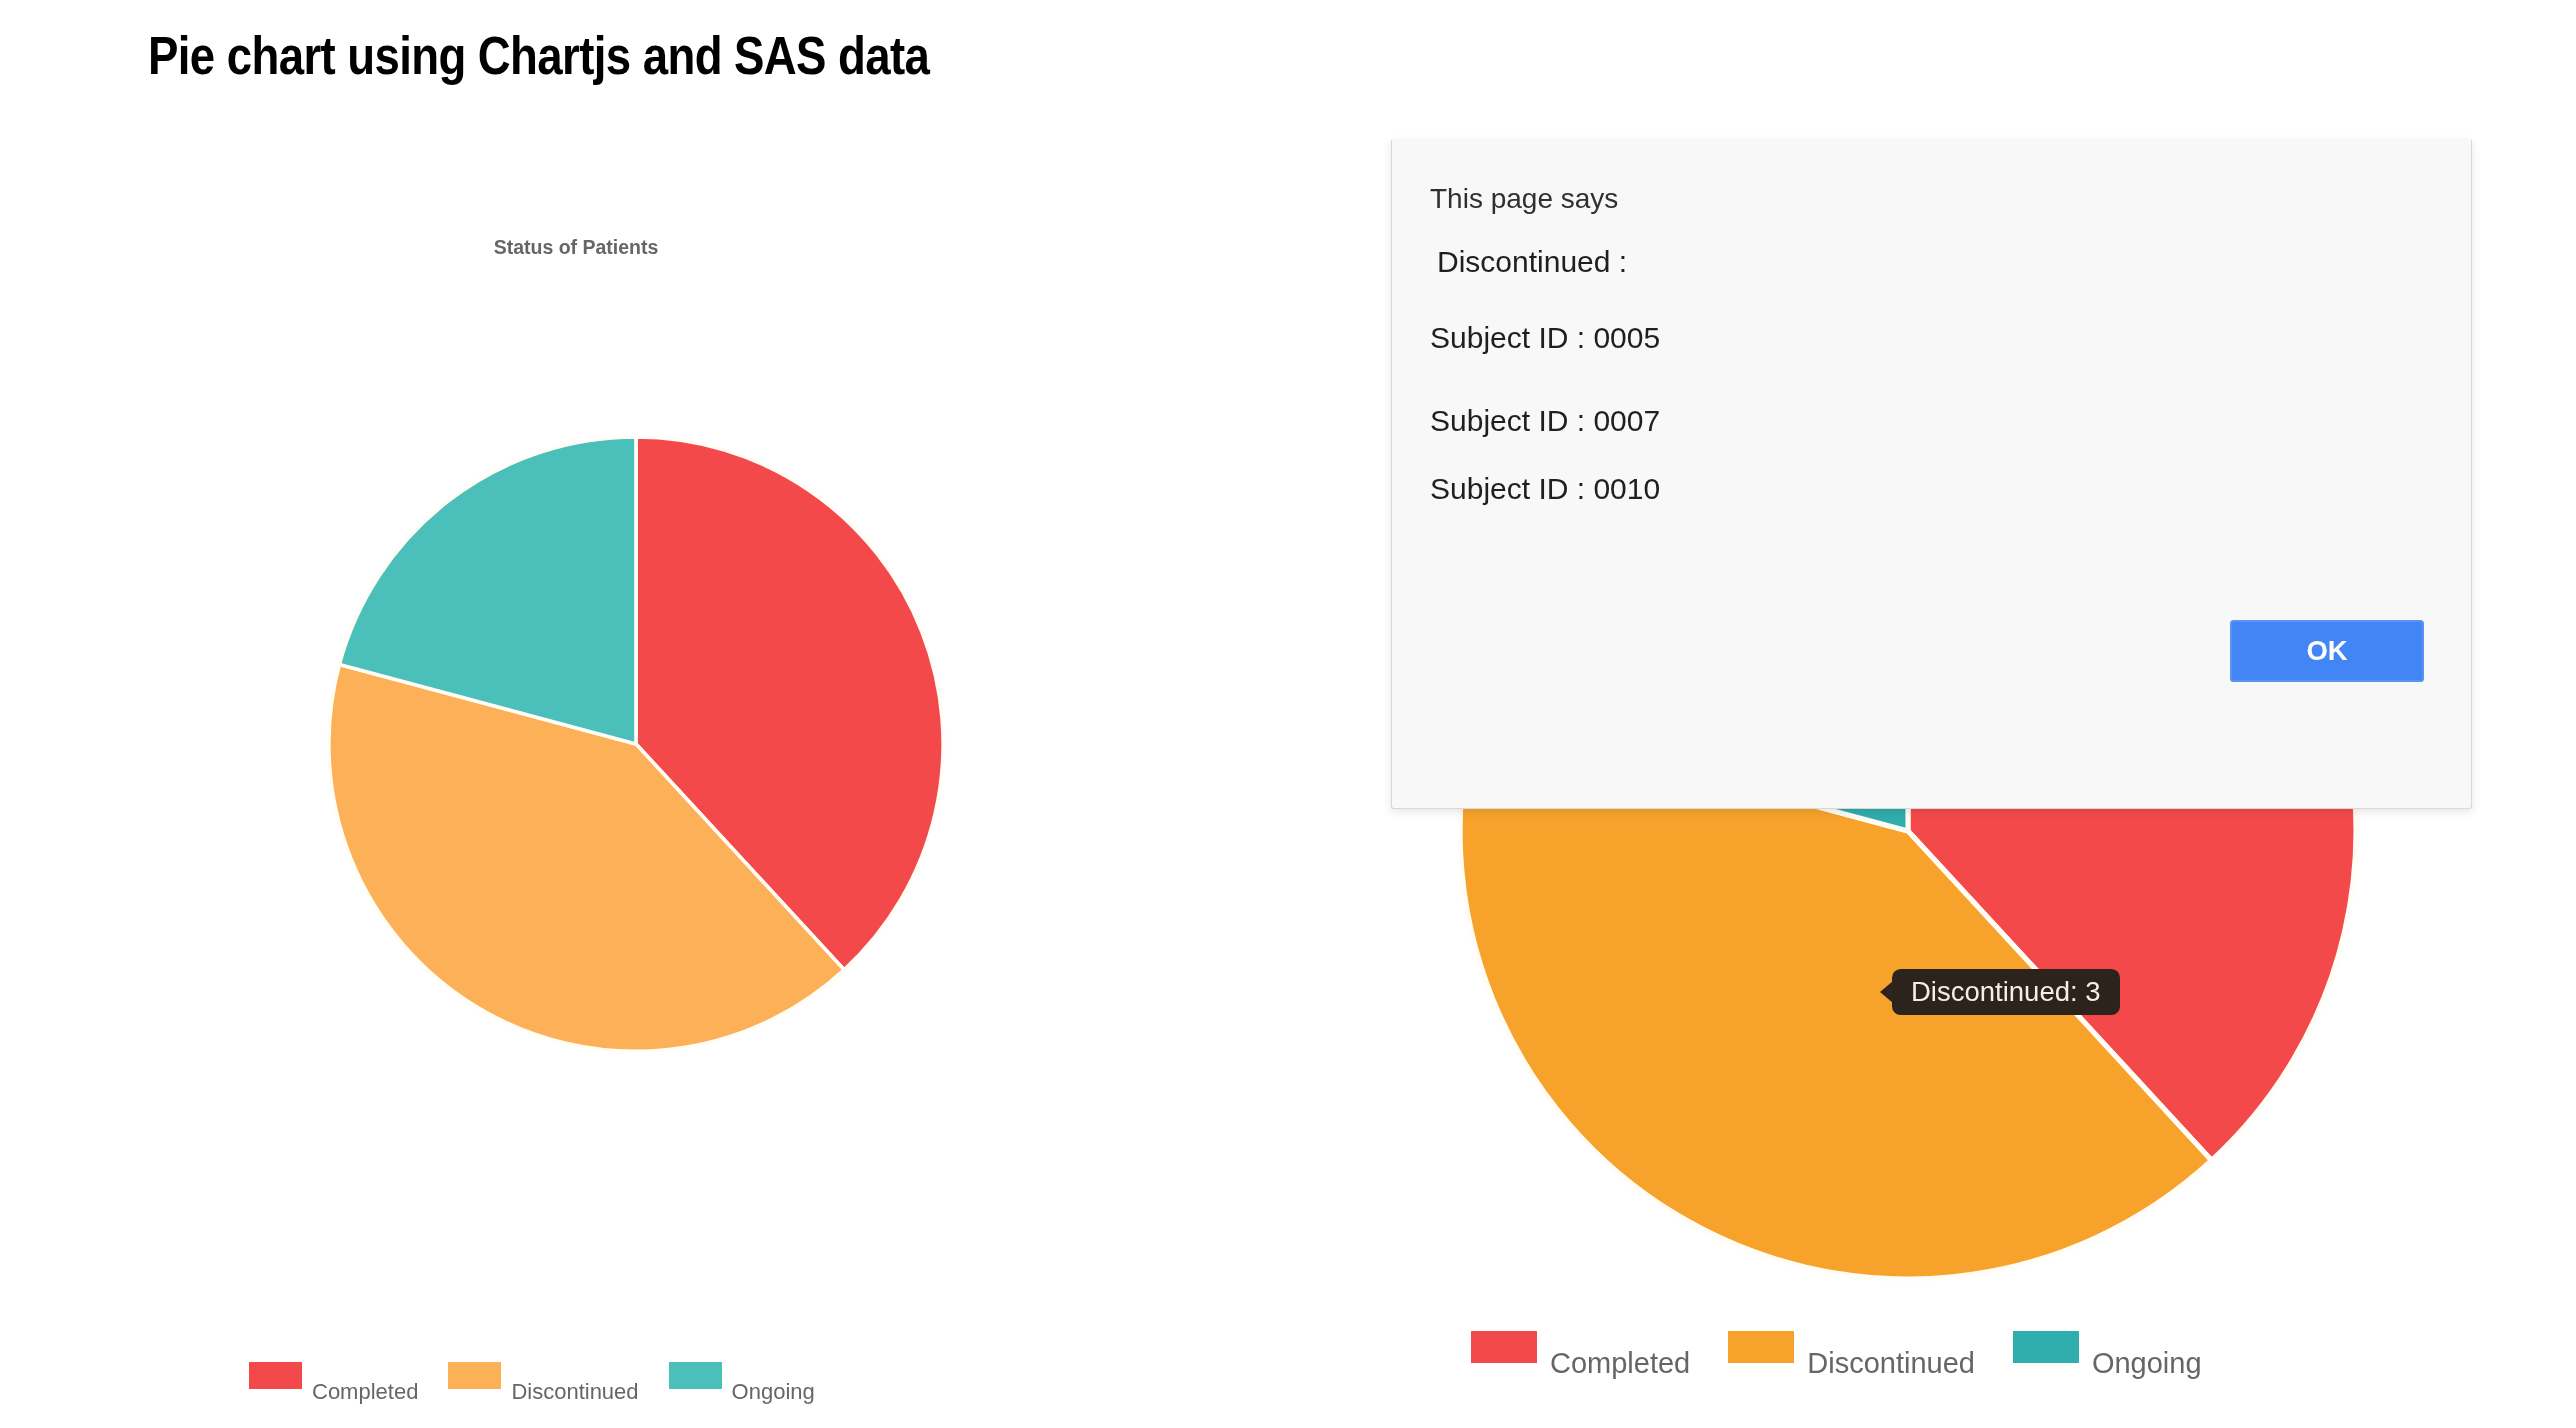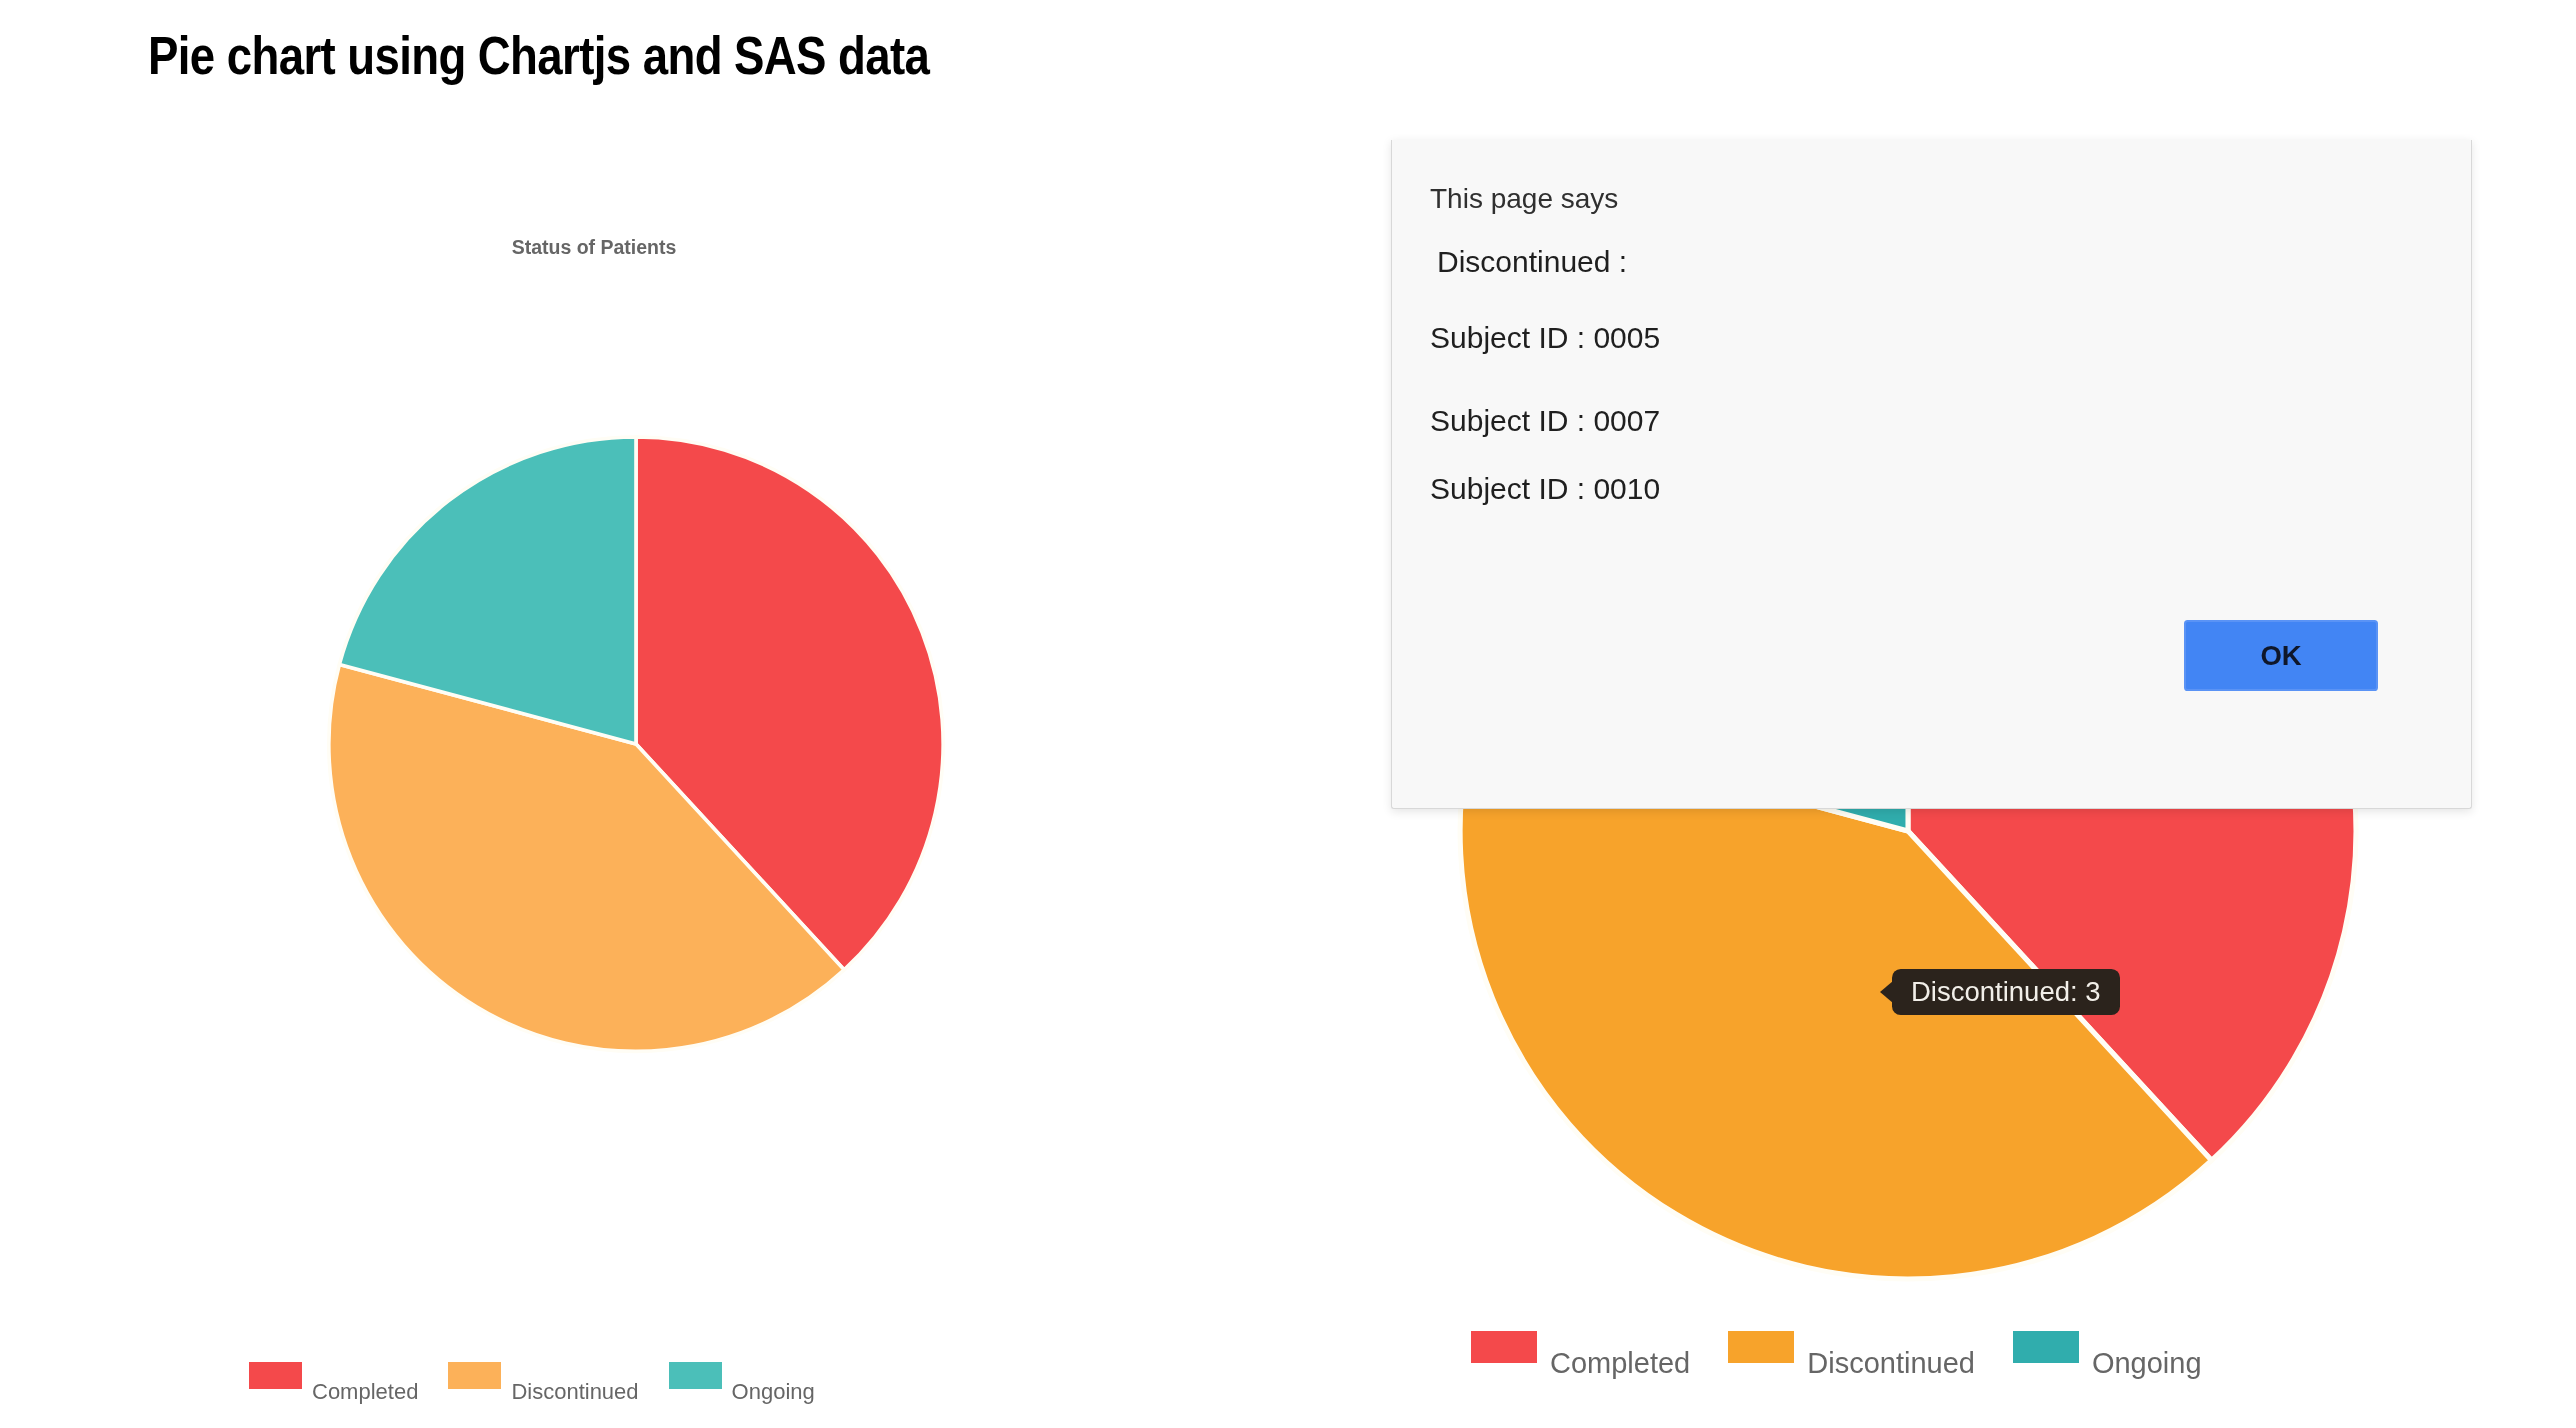--- a/index.html
+++ b/index.html
@@ -133,28 +133,28 @@
     color: #1f1f1f;
     white-space: nowrap;
   }
   #dialog-line-0 { top: 105px; margin-left: 7px; }
   #dialog-line-1 { top: 181px; }
   #dialog-line-2 { top: 264px; }
   #dialog-line-3 { top: 332px; }
 
   #dialog-ok-button {
     position: absolute;
-    left: 792px;
+    left: 838px;
     top: 480px;
     width: 194px;
-    height: 71px;
+    height: 62px;
     background: #4285f4;
     border: 2.2px solid #5a93f5;
     border-radius: 3.6px;
-    color: #0f172a;
+    color: #ffffff;
     font-size: 27.5px;
     font-weight: bold;
     display: flex;
     align-items: center;
     justify-content: center;
     box-sizing: border-box;
     cursor: pointer;
     font-family: "Liberation Sans", sans-serif;
   }
 
@@ -168,21 +168,21 @@
     background: transparent;
   }
 </style>
 </head>
 <body>
 
 <div id="slide-title">Pie chart using Chartjs and SAS data</div>
 
 <div class="chart-panel">
 
-  <div class="chart-title" style="left:428px; top:236px; width:332px;">Status of Patients</div>
+  <div class="chart-title" style="left:410px; top:236px; width:332px;">Status of Patients</div>
 
   <div class="pie-wrap" style="left:329px; top:437px;">
     <svg width="614" height="614" viewBox="0 0 850 850">
 
       <path d="M 425 425 L 425 0 A 425 425 0 0 1 713.13 737.60 Z" fill="#F4494B" stroke="#FFFDF5" stroke-width="5"></path>
 
       <path d="M 425 425 L 713.13 737.60 A 425 425 0 0 1 14.35 314.95 Z" fill="#FCB159" stroke="#FFFDF5" stroke-width="5"></path>
 
       <path d="M 425 425 L 14.35 314.95 A 425 425 0 0 1 425 0 Z" fill="#4BBFB9" stroke="#FFFDF5" stroke-width="5"></path>
     </svg>

